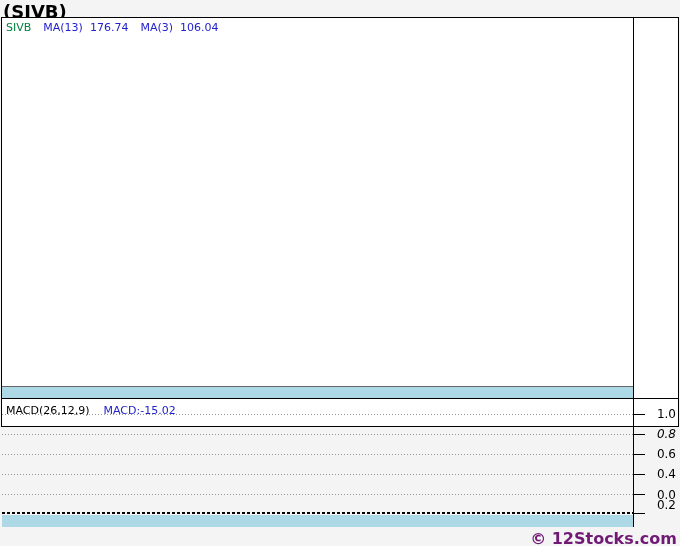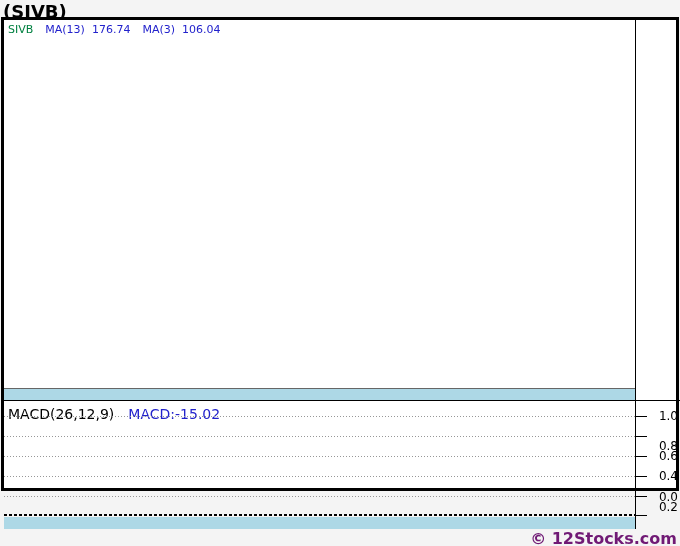--- a/index.html
+++ b/index.html
@@ -9,62 +9,62 @@
     font-family:"DejaVu Sans","Liberation Sans",sans-serif;
     position:relative;
     overflow:hidden;
   }
   .page{position:absolute;left:0;top:0;width:680px;height:546px;}
   .page-title{
     position:absolute;left:3px;top:1px;
     font-size:18px;font-weight:bold;color:#000;letter-spacing:0px;
   }
   .chart-box{
-    position:absolute;left:1px;top:17px;width:678px;height:474px;
-    box-sizing:border-box;border:3px solid #000000;background:#fff;
+    position:absolute;left:1px;top:17px;width:678px;height:410px;
+    box-sizing:border-box;border:1px solid #000000;background:#fff;
   }
   .chart-box .inner{position:absolute;left:0;top:0;width:676px;height:509px;}
   .v-divider{position:absolute;left:631px;top:0;width:1px;height:509px;background:#000;}
   .h-divider{position:absolute;left:0;top:380px;width:676px;height:1px;background:#000;}
   .legend{
     position:absolute;left:4px;top:3px;
     font-size:11px;white-space:nowrap;
   }
   .legend .sym{color:#008040;margin-right:12px;}
   .legend .ma-label{color:#2222cc;margin-right:7px;}
   .legend .ma-value{color:#2222cc;margin-right:12px;}
   .band{
     position:absolute;left:0;width:631px;background:#add8e6;box-sizing:border-box;
   }
   .band.main-band{top:368px;height:12px;border-top:1px solid #666;}
   .band.macd-band{top:497px;height:12px;}
   .macd-label-row{
     position:absolute;left:4px;top:386px;
-    font-size:14px;white-space:nowrap;
+    font-size:11px;white-space:nowrap;
   }
   .macd-label-row .macd-name{color:#000;margin-right:14px;}
   .macd-label-row .macd-value{color:#2222cc;}
   .gridline{
     position:absolute;left:0;width:631px;height:1px;
     background:repeating-linear-gradient(90deg,#979797 0 1px,transparent 1px 3px);
   }
   .gl-0{top:396px;} .gl-1{top:416px;} .gl-2{top:436px;} .gl-3{top:456px;} .gl-4{top:476px;}
   .zero-line{
     position:absolute;left:0;top:494px;width:631px;height:2px;
     background:repeating-linear-gradient(90deg,#000 0 3px,transparent 3px 5px);
   }
   .tick{
     position:absolute;left:631px;width:12px;height:1px;background:#000;
   }
   .tk-0{top:396px;} .tk-1{top:416px;} .tk-2{top:436px;} .tk-3{top:456px;} .tk-4{top:476px;} .tk-5{top:495px;}
   .tick-label{
     position:absolute;left:646px;width:28px;
     font-size:12px;color:#000;line-height:12px;text-align:right;
   }
-  .tl-0{top:390px;} .tl-1{top:420px;} .tl-2{top:430px;} .tl-3{top:450px;} .tl-4{top:470px;margin-top:11px;} .tl-5{top:471px;}
+  .tl-0{top:390px;} .tl-1{top:410px;font-style:italic;} .tl-2{top:430px;} .tl-3{top:450px;} .tl-4{top:470px;margin-top:11px;} .tl-5{top:471px;}
   .copyright{
     position:absolute;right:3px;top:529px;
     font-size:16px;font-weight:bold;color:#701a75;
     text-decoration:none;
   }
 </style>
 </head>
 <body>
 
 <div class="page">

